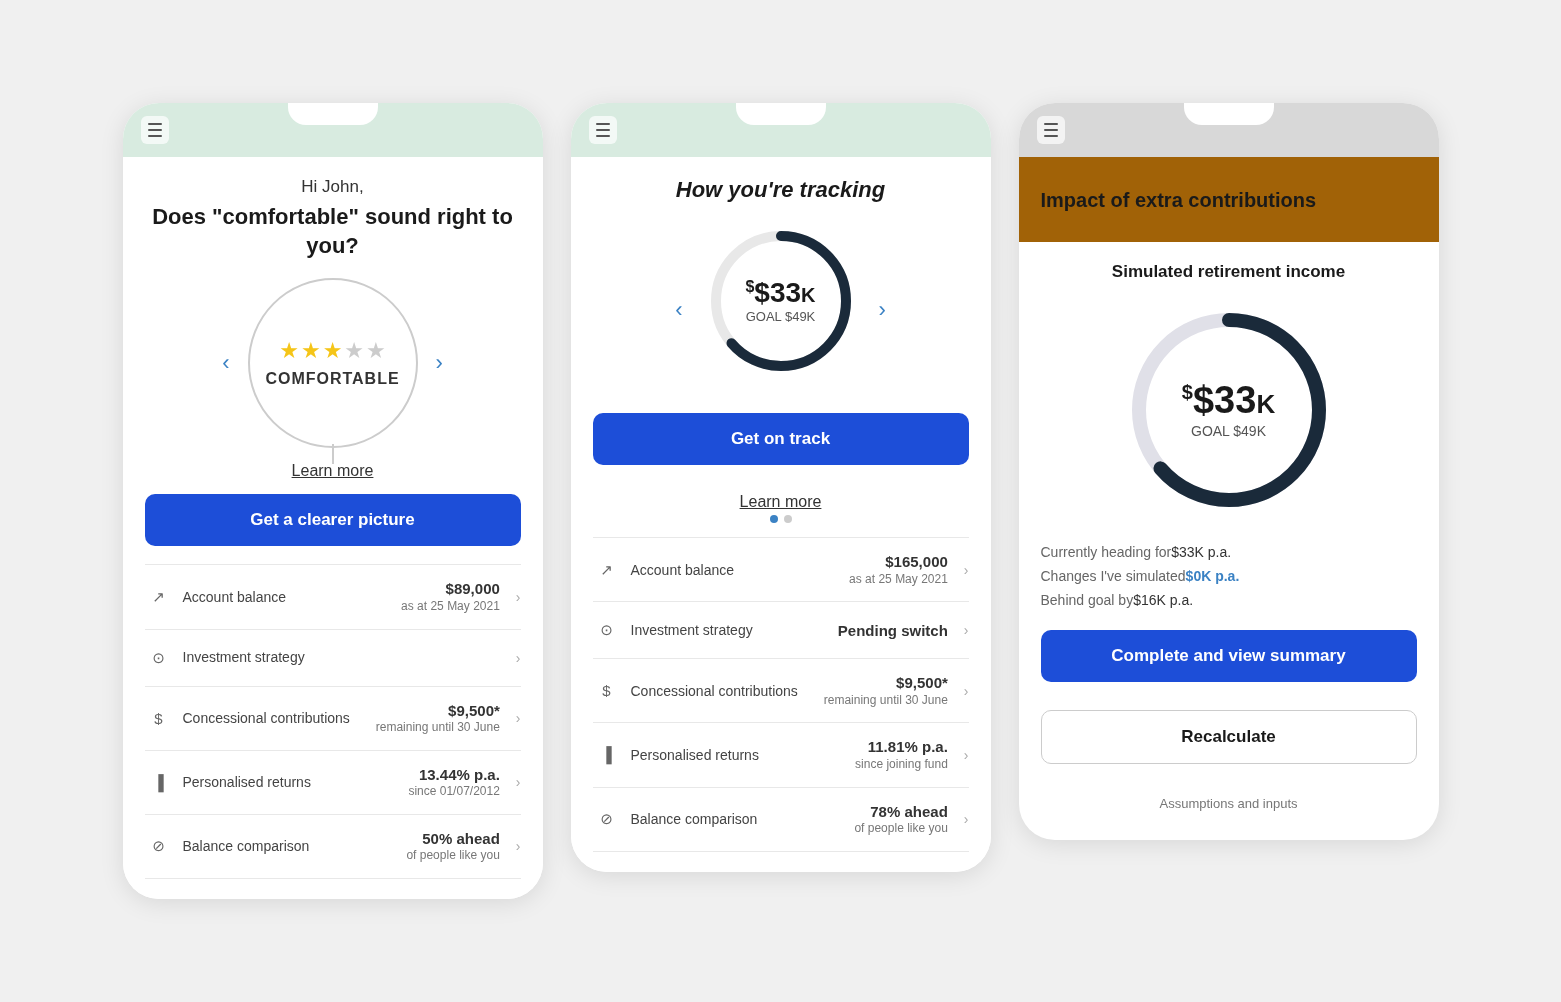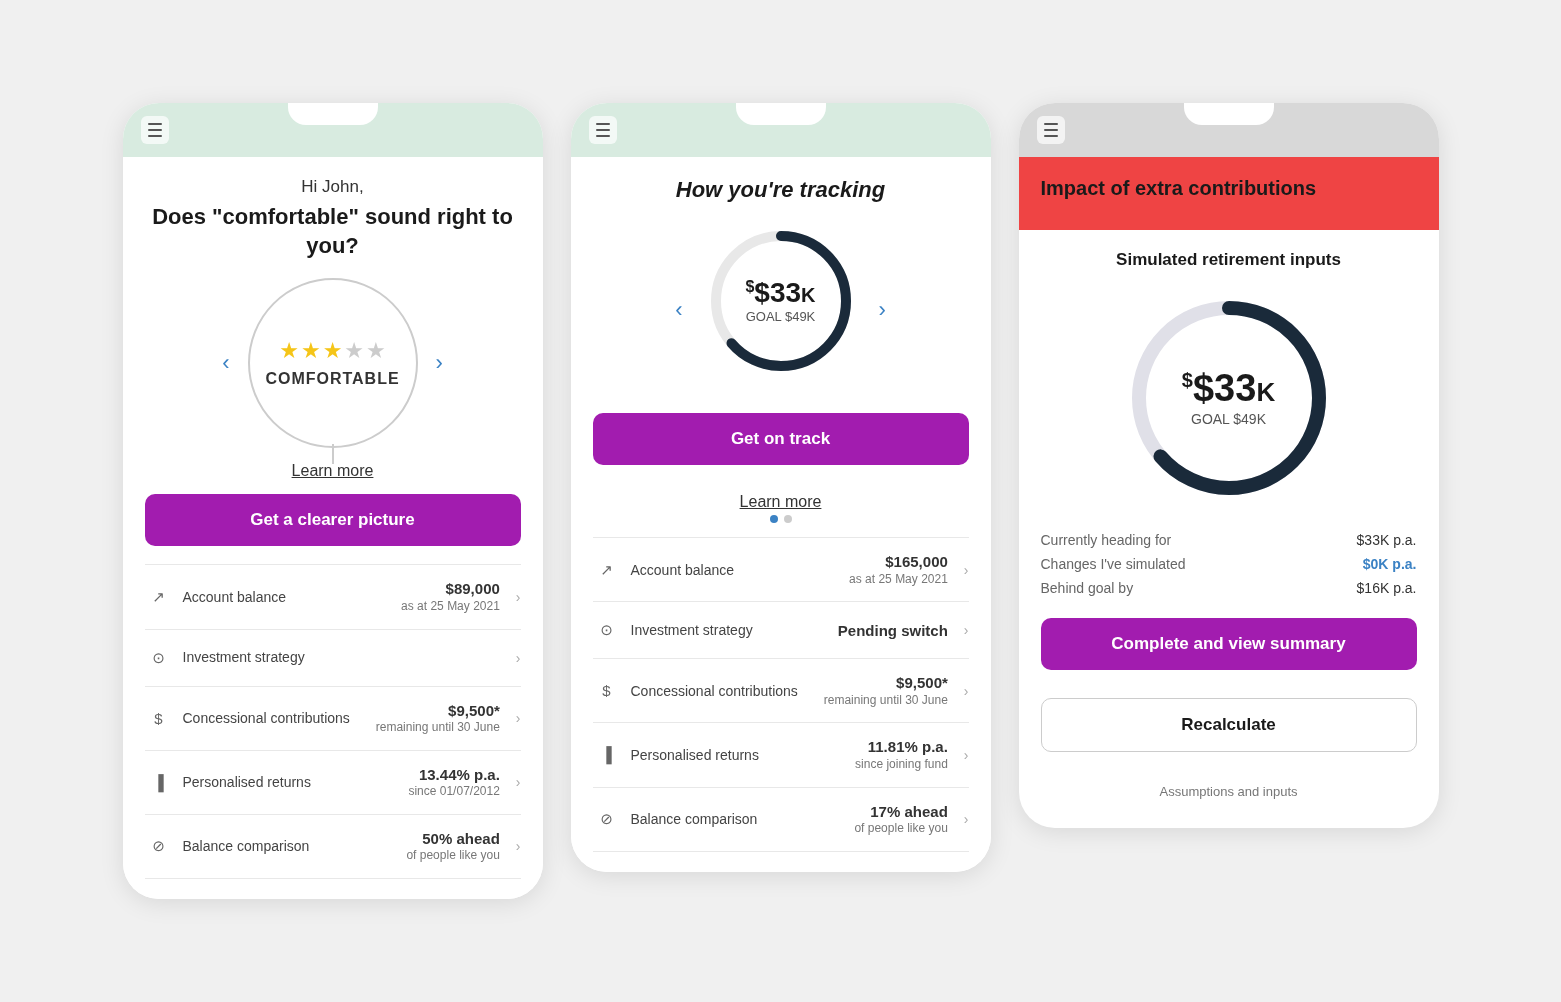--- a/index.html
+++ b/index.html
@@ -142,21 +142,21 @@
     }
     .learn-more a {
       color: #333;
       font-size: 16px;
       text-decoration: underline;
       cursor: pointer;
     }
     .cta-btn {
       width: 100%;
       padding: 16px;
-      background: #a21caf;
+      background: #1d4ed8;
       color: #fff;
       font-size: 17px;
       font-weight: 600;
       border: none;
       border-radius: 10px;
       cursor: pointer;
       margin-bottom: 18px;
     }
     .cta-btn.outline {
       background: #fff;
@@ -314,40 +314,40 @@
     .large-donut-goal {
       font-size: 14px;
       color: #555;
       margin-top: 4px;
     }
     .stats-section {
       margin-bottom: 18px;
     }
     .stat-row {
       display: flex;
-      justify-content: space-between;
+      justify-content: flex-start;
       align-items: center;
       padding: 4px 0;
     }
     .stat-label {
       font-size: 14px;
       color: #666;
     }
     .stat-value {
       font-size: 14px;
       color: #333;
       font-weight: 500;
     }
     .stat-value.blue {
       color: #3b82c4;
       font-weight: bold;
     }
     .phone3-top {
-      background: #ef4444;
-      padding: 20px 22px 12px;
+      background: #a16207;
+      padding: 32px 22px 12px;
     }
     .phone3-content {
       padding: 20px 22px 28px;
     }
   </style>
 </head>
 <body>
 
 <div class="phones-container">
 
@@ -505,21 +505,21 @@
       <div class="info-value">
         <span class="main-val">11.81% p.a.</span>
         <span class="sub-val">since joining fund</span>
       </div>
       <span class="info-chevron">›</span>
     </div>
           <div class="info-row">
       <div class="info-icon">⊘</div>
       <div class="info-label">Balance comparison</div>
       <div class="info-value">
-        <span class="main-val">17% ahead</span>
+        <span class="main-val">78% ahead</span>
         <span class="sub-val">of people like you</span>
       </div>
       <span class="info-chevron">›</span>
     </div>
         </div>
     </div>
   </div>
 
   <div class="phone">
     <div class="phone-top-bar" style="background:#d8d8d8;">
@@ -527,21 +527,21 @@
       <div class="menu-icon">
         <span></span>
           <span></span>
           <span></span>
       </div>
     </div>
     <div class="phone3-top">
       <div class="impact-title">Impact of extra contributions</div>
     </div>
     <div class="phone3-content">
-      <div class="sim-title">Simulated retirement inputs</div>
+      <div class="sim-title">Simulated retirement income</div>
 
       <div class="large-donut-container">
         <svg width="220" height="220" viewBox="0 0 220 220">
           <circle cx="110" cy="110" r="90" fill="none" stroke="#e0e0e8" stroke-width="14"></circle>
           <circle cx="110" cy="110" r="90" fill="none" stroke="#1a2a3a" stroke-width="14" stroke-dasharray="360 205" stroke-dashoffset="0" stroke-linecap="round" transform="rotate(-90 110 110)"></circle>
         </svg>
         <div class="large-donut-center">
           <div class="large-donut-amount">
             <sup>$</sup><span>$33</span><span class="k">K</span>
           </div>

